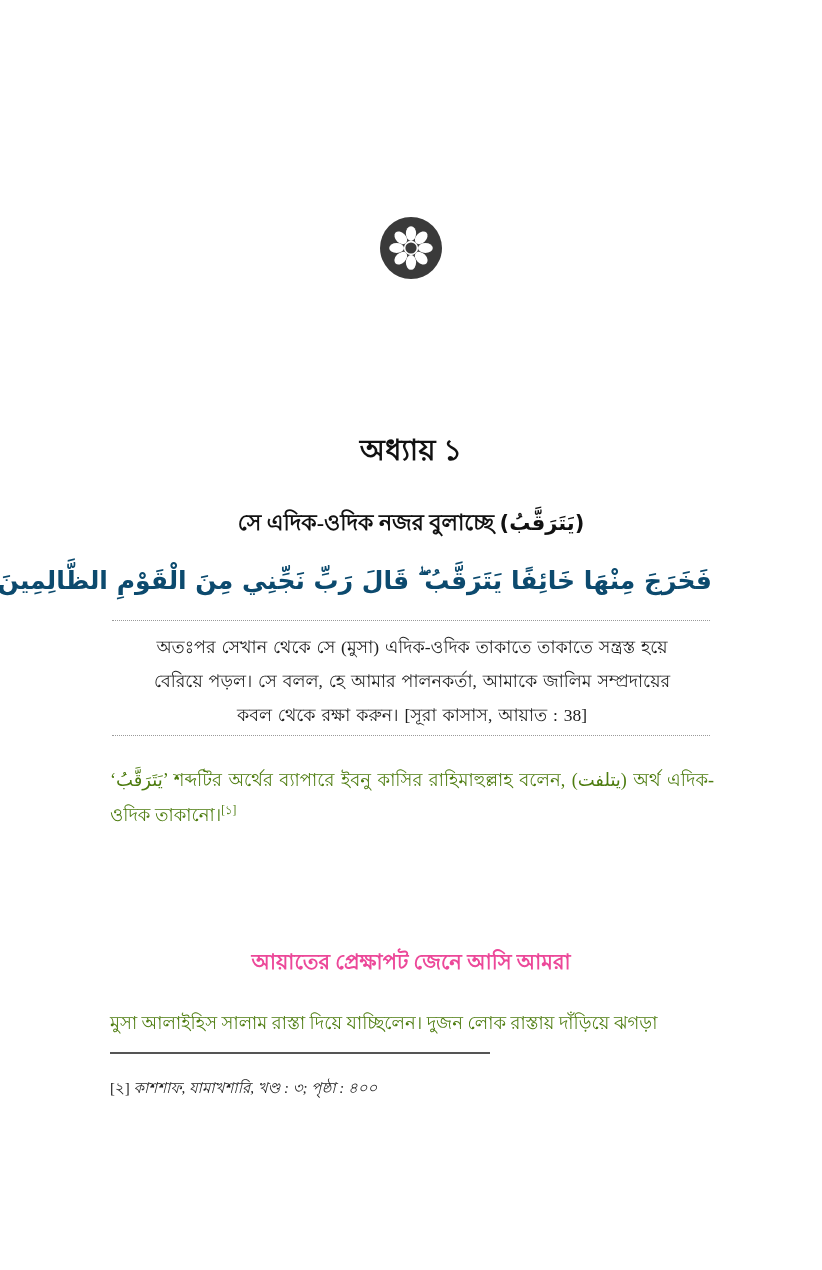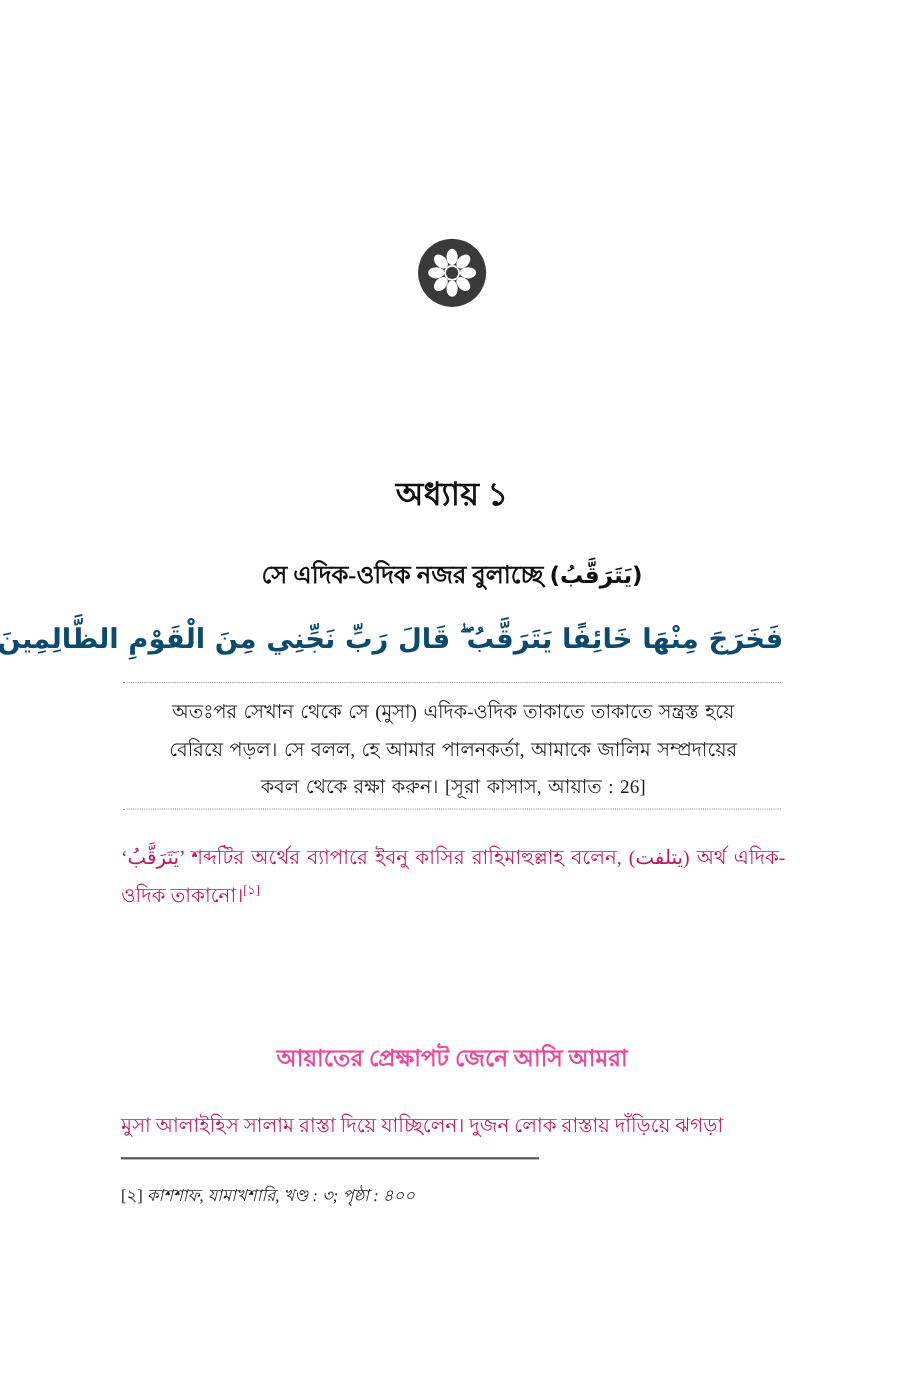--- a/index.html
+++ b/index.html
@@ -112,21 +112,21 @@
     word-spacing: 1.5px;
   }
 
   
   .para {
     position: absolute;
     left: 110px;
     width: 604px;
     font-size: 18px;
     line-height: 1.95;
-    color: #be185d;
+    color: #4d7c0f;
     text-align: justify;
     text-justify: inter-word;
   }
   .para .ar-inline {
     font-family: "DejaVu Sans", "Liberation Sans", sans-serif;
     font-size: 18px;
     direction: rtl;
     unicode-bidi: isolate;
   }
   .para-1 { top: 762px; }
@@ -211,21 +211,21 @@
     <span>সে এদিক-ওদিক নজর বুলাচ্ছে </span><span class="ar-inline">(يَتَرَقَّبُ)</span>
   </div>
 
   <div class="ayah">
     <span>فَخَرَجَ مِنْهَا خَائِفًا يَتَرَقَّبُ ۖ قَالَ رَبِّ نَجِّنِي مِنَ الْقَوْمِ الظَّالِمِينَ</span>
     
   </div>
 
   <div class="dotted-rule top"></div>
 
-  <div class="translation">অতঃপর সেখান থেকে সে (মুসা) এদিক-ওদিক তাকাতে তাকাতে সন্ত্রস্ত হয়ে বেরিয়ে পড়ল। সে বলল, হে আমার পালনকর্তা, আমাকে জালিম সম্প্রদায়ের কবল থেকে রক্ষা করুন। [সূরা কাসাস, আয়াত : 26]</div>
+  <div class="translation">অতঃপর সেখান থেকে সে (মুসা) এদিক-ওদিক তাকাতে তাকাতে সন্ত্রস্ত হয়ে বেরিয়ে পড়ল। সে বলল, হে আমার পালনকর্তা, আমাকে জালিম সম্প্রদায়ের কবল থেকে রক্ষা করুন। [সূরা কাসাস, আয়াত : 38]</div>
 
   <div class="dotted-rule bottom"></div>
 
   <div class="para para-1">
     <span>‘</span><span class="ar-inline">يَتَرَقَّبُ</span><span>’</span><span> শব্দটির অর্থের ব্যাপারে ইবনু কাসির রাহিমাহুল্লাহ বলেন, (</span><span class="ar-inline">يتلفت</span><span>) অর্থ এদিক-ওদিক তাকানো।</span><sup class="fn">[১]</sup>
   </div>
 
 
   <div class="section-heading">আয়াতের প্রেক্ষাপট জেনে আসি আমরা</div>
 

